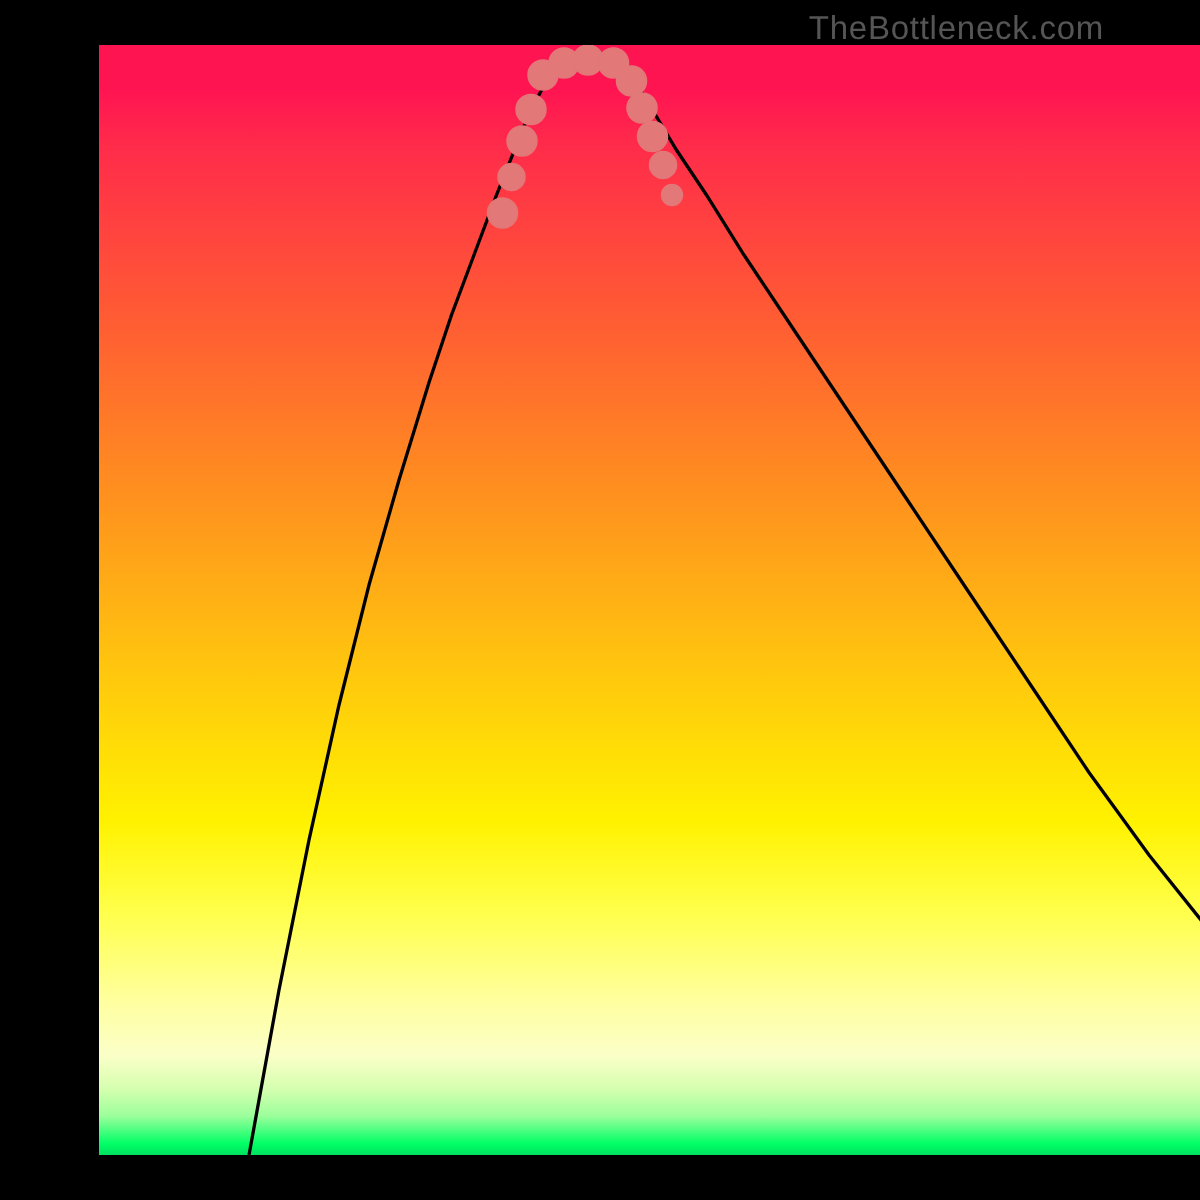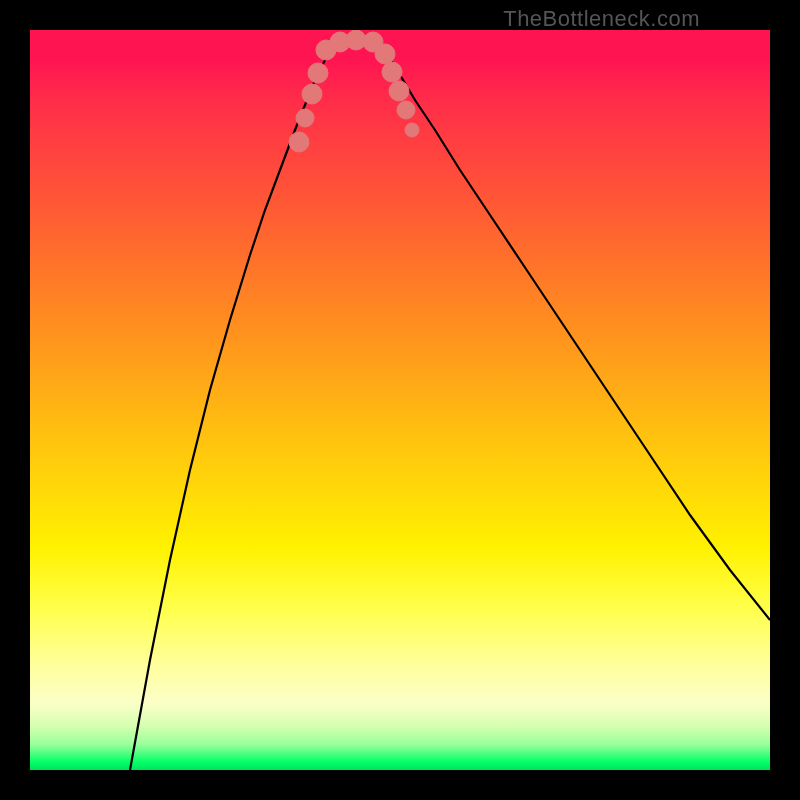--- a/index.html
+++ b/index.html
@@ -1,18 +1,18 @@
 <!DOCTYPE html>
 <html><head>
 <meta charset="utf-8">
 <style>
   * { margin: 0; padding: 0; box-sizing: border-box; }
   html, body { width: 800px; height: 800px; overflow: hidden; background: #000; }
   .outer {
-    width: 710px; height: 800px; background: #000; position: relative;
+    width: 710px; height: 800px; background: #000; position: relative; margin-left: 36px;
   }
   .watermark {
     position: absolute;
     top: 6px; right: 10px;
     color: #555;
     font-family: Arial, Helvetica, sans-serif;
     font-size: 22px;
     font-weight: 500;
     letter-spacing: 0.5px;
     z-index: 5;

